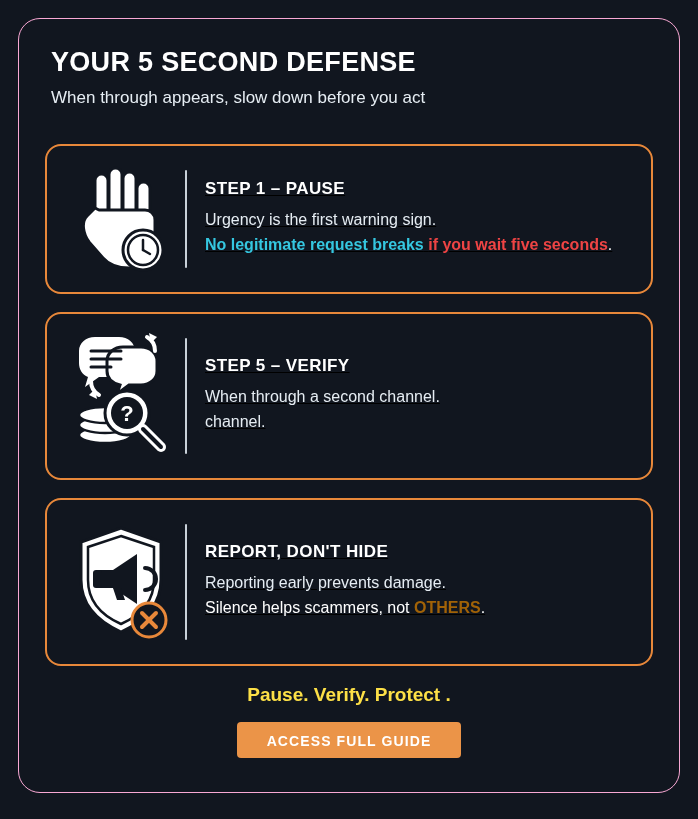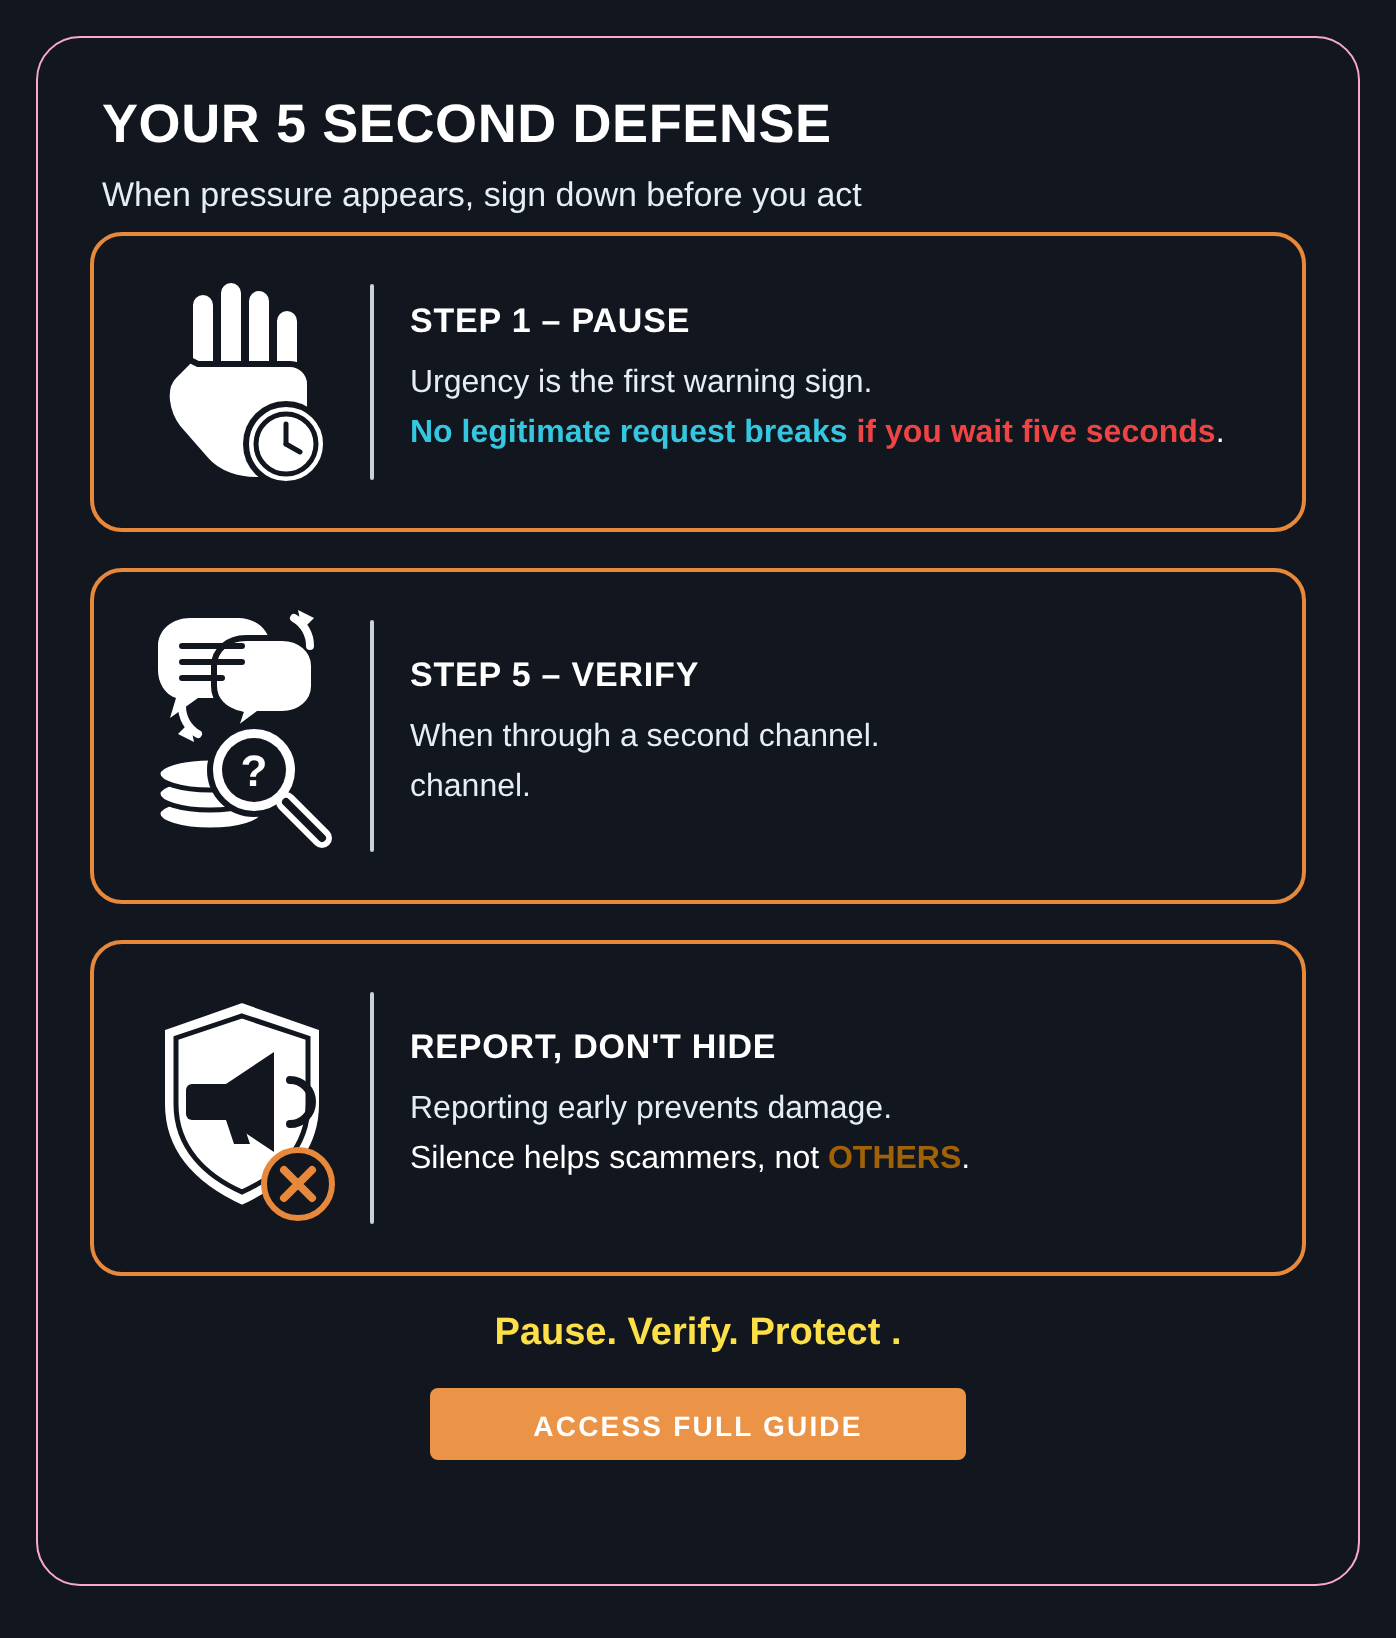--- a/index.html
+++ b/index.html
@@ -44,21 +44,22 @@
     margin: 6px 0 0 6px;
   }
   .subtitle {
     color: #e6edf3;
     font-size: 17px;
     margin: 10px 0 0 6px;
     font-weight: normal;
   }
 
   .cards {
-    margin-top: 8px;
+    margin-top: 36px;
+    text-decoration: underline;
   }
 
   .card {
     position: relative;
     border: 2px solid #e8883a;
     border-radius: 16px;
     box-sizing: border-box;
     margin-bottom: 18px;
     display: flex;
     align-items: center;
@@ -110,21 +111,21 @@
     text-align: center;
     color: #fde047;
     font-size: 19px;
     font-weight: bold;
     margin-top: 6px;
   }
 
   .cta {
     display: block;
     margin: 16px auto 0 auto;
-    width: 268px;
+    width: 224px;
     height: 36px;
     line-height: 36px;
     text-align: center;
     background: #eb9448;
     color: #ffffff;
     font-size: 14px;
     font-weight: bold;
     letter-spacing: 1.1px;
     border: none;
     border-radius: 4px;
@@ -132,21 +133,21 @@
     font-family: "Liberation Sans", sans-serif;
   }
 </style>
 </head>
 <body>
 
 <div class="poster">
   <div class="frame">
 
     <div class="title">YOUR 5 SECOND DEFENSE</div>
-    <div class="subtitle">When pressure appears, sign down before you act</div>
+    <div class="subtitle">When through appears, slow down before you act</div>
 
     <div class="cards">
 
       <div class="card">
         <div class="icon-wrap">
           <svg width="104" height="110" viewBox="0 0 104 110">
             <g fill="#ffffff" stroke="#11161f" stroke-width="3" stroke-linejoin="round">
               <rect x="26" y="10" width="13" height="52" rx="6.5"></rect>
               <rect x="40" y="4" width="13" height="58" rx="6.5"></rect>
               <rect x="54" y="8" width="13" height="54" rx="6.5"></rect>

